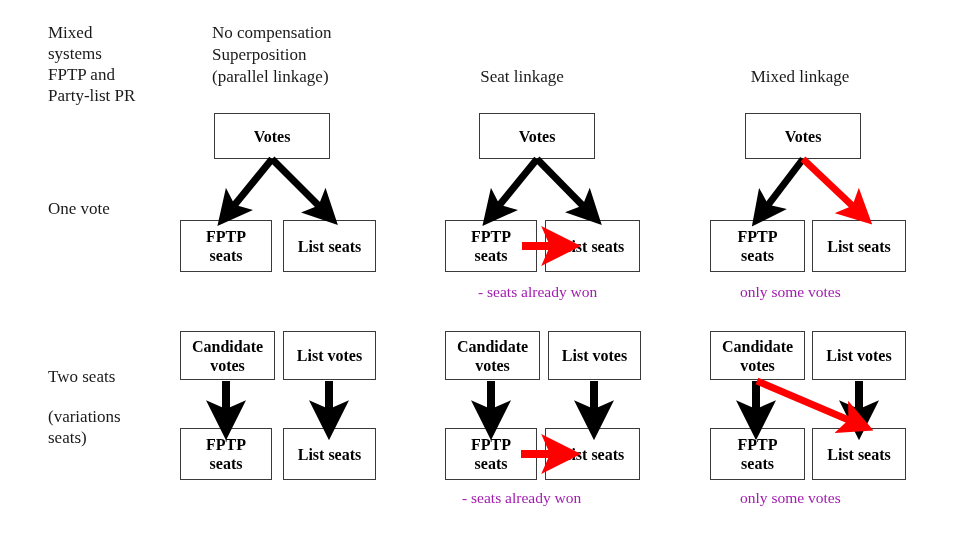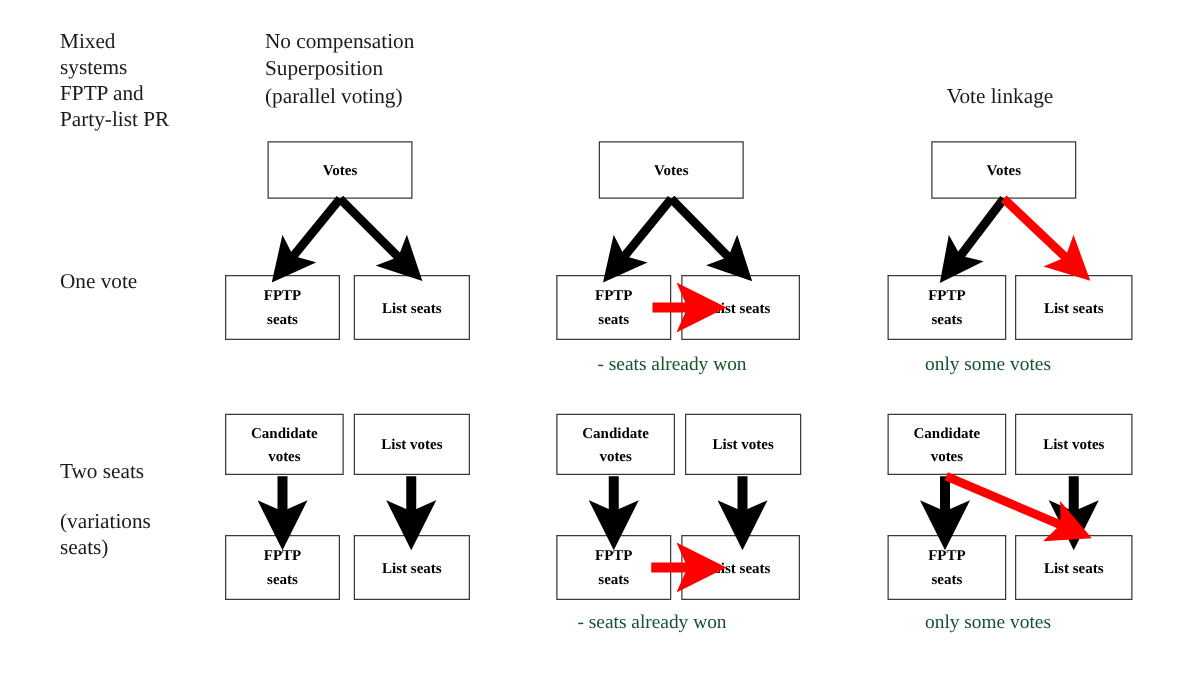--- a/index.html
+++ b/index.html
@@ -36,29 +36,29 @@
   .box {
     position: absolute;
     box-sizing: border-box;
     border: 1.6px solid #3a3a3a;
     background: #ffffff;
     display: flex;
     align-items: center;
     justify-content: center;
     text-align: center;
     font-weight: bold;
-    font-size: 12px;
+    font-size: 16px;
     line-height: 19px;
     color: #000000;
     white-space: pre-line;
     z-index: 2;
   }
   .caption {
     position: absolute;
-    color: #14532d;
+    color: #a21caf;
     font-size: 15.5px;
     line-height: 19px;
     white-space: nowrap;
   }
   svg.arrows {
     position: absolute;
     left: 0;
     top: 0;
     width: 960px;
     height: 540px;
@@ -71,27 +71,28 @@
 
 <div id="page">
 
   <div class="lbl" style="left:48px; top:22px;">Mixed
 systems
 FPTP and
 Party-list PR</div>
 
   <div class="hdr" style="left:212px; top:22px;">No compensation
 Superposition
-(parallel voting)</div>
-
-
-
-  <div class="hdr center" style="left:710px; top:66px; width:180px;">Vote linkage</div>
-
-  <div class="lbl" style="left:48px; top:214px;">One vote</div>
+(parallel linkage)</div>
+
+
+  <div class="hdr center" style="left:432px; top:66px; width:180px;">Seat linkage</div>
+
+  <div class="hdr center" style="left:710px; top:66px; width:180px;">Mixed linkage</div>
+
+  <div class="lbl" style="left:48px; top:198px;">One vote</div>
 
   <div class="lbl" style="left:48px; top:366px;">Two seats</div>
 
   <div class="lbl" style="left:48px; top:406px;">(variations
 seats)</div>
 
   <div class="box" style="left:214px; top:113px; width:116px; height:46px;">Votes</div>
   <div class="box" style="left:180px; top:220px; width:92px; height:52px;">FPTP
 seats</div>
   <div class="box" style="left:283px; top:220px; width:93px; height:52px;">List seats</div>

